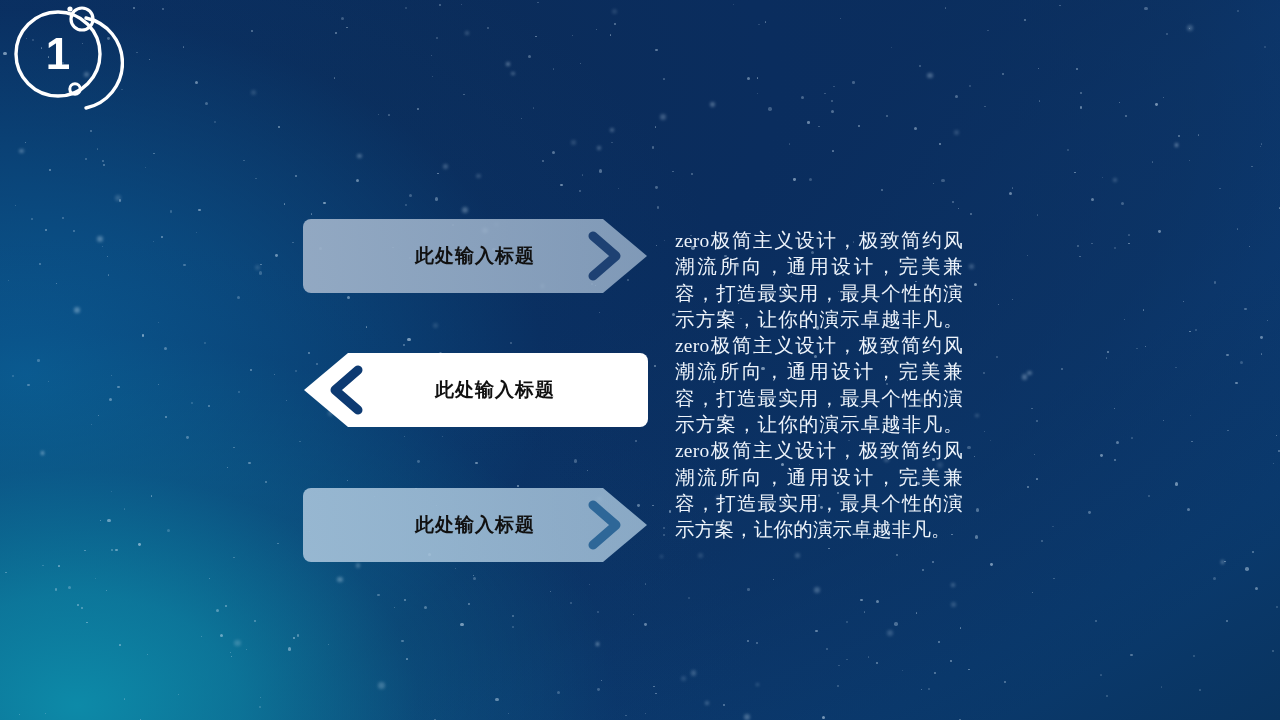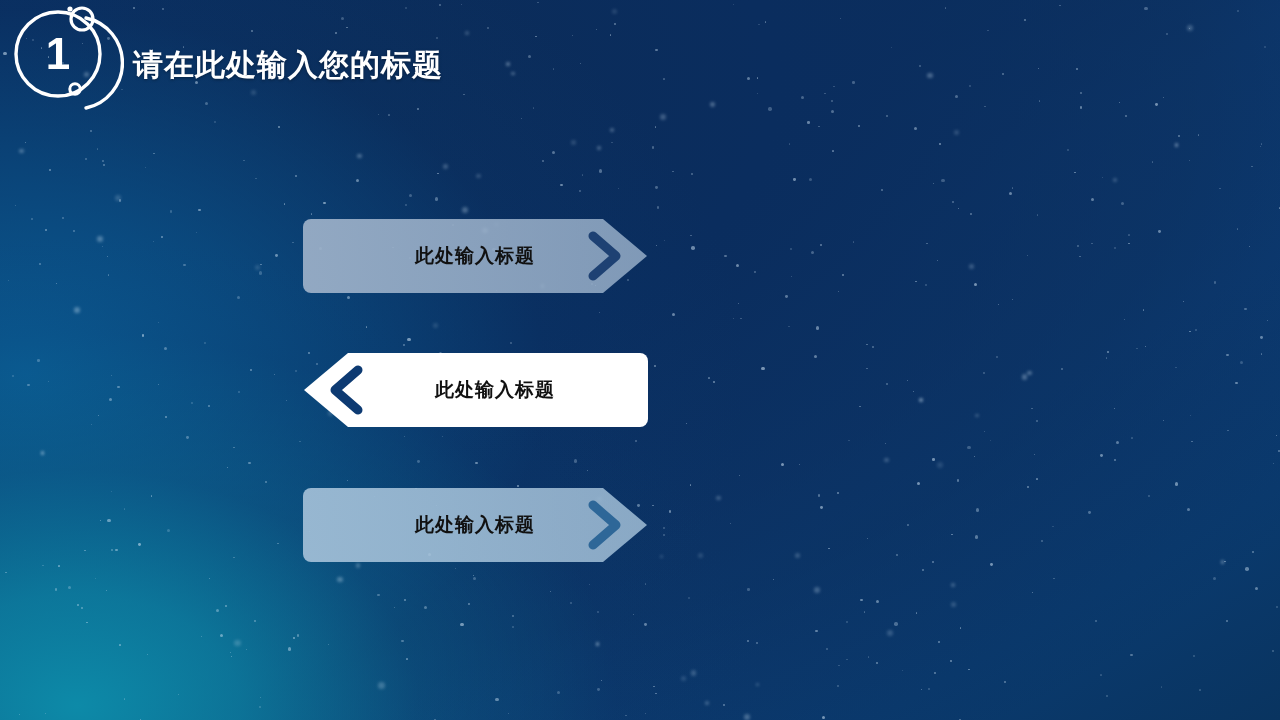--- a/index.html
+++ b/index.html
@@ -687,21 +687,20 @@
     <svg width="116" height="116" viewBox="0 0 116 116">
       <circle cx="50" cy="52" r="42" fill="none" stroke="#ffffff" stroke-width="3.4"></circle>
       <path d="M 78 16 A 46 46 0 0 1 78 106" fill="none" stroke="#ffffff" stroke-width="3.4" stroke-linecap="round"></path>
       <circle cx="74" cy="17" r="11" fill="none" stroke="#ffffff" stroke-width="3.2"></circle>
       <circle cx="62" cy="7" r="2.6" fill="#ffffff"></circle>
       <circle cx="67" cy="87" r="5.2" fill="none" stroke="#ffffff" stroke-width="3"></circle>
     </svg>
     <div class="badge-number">1</div>
   </div>
 
-  <div class="page-title">请在此处输入您的标题</div>
 
   <div class="banner" id="banner-1">
     <svg width="345" height="74" viewBox="0 0 345 74">
       <defs>
         <linearGradient id="g1" x1="0" y1="0" x2="1" y2="0">
           <stop offset="0" stop-color="#9cb0c8" stop-opacity="0.93"></stop>
           <stop offset="1" stop-color="#9db4cd" stop-opacity="0.80"></stop>
         </linearGradient>
       </defs>
       <g>
@@ -737,14 +736,15 @@
       <g>
         <path d="M 8 0 L 300 0 L 344 37 L 300 74 L 8 74 A 8 8 0 0 1 0 66 L 0 8 A 8 8 0 0 1 8 0 Z" fill="url(#g3)" stroke="none" stroke-linejoin="round"></path>
       </g>
       <g>
         <path d="M 290 17 L 313 37 L 290 57" fill="none" stroke="#16568c" stroke-opacity="0.80" stroke-width="9" stroke-linecap="round" stroke-linejoin="round"></path>
       </g>
     </svg>
     <div class="banner-label">此处输入标题</div>
   </div>
 
+  <div class="body-text">zero极简主义设计，极致简约风潮流所向，通用设计，完美兼容，打造最实用，最具个性的演示方案，让你的演示卓越非凡。zero极简主义设计，极致简约风潮流所向，通用设计，完美兼容，打造最实用，最具个性的演示方案，让你的演示卓越非凡。zero极简主义设计，极致简约风潮流所向，通用设计，完美兼容，打造最实用，最具个性的演示方案，让你的演示卓越非凡。</div>
 
 </div>
 
 </body></html>

